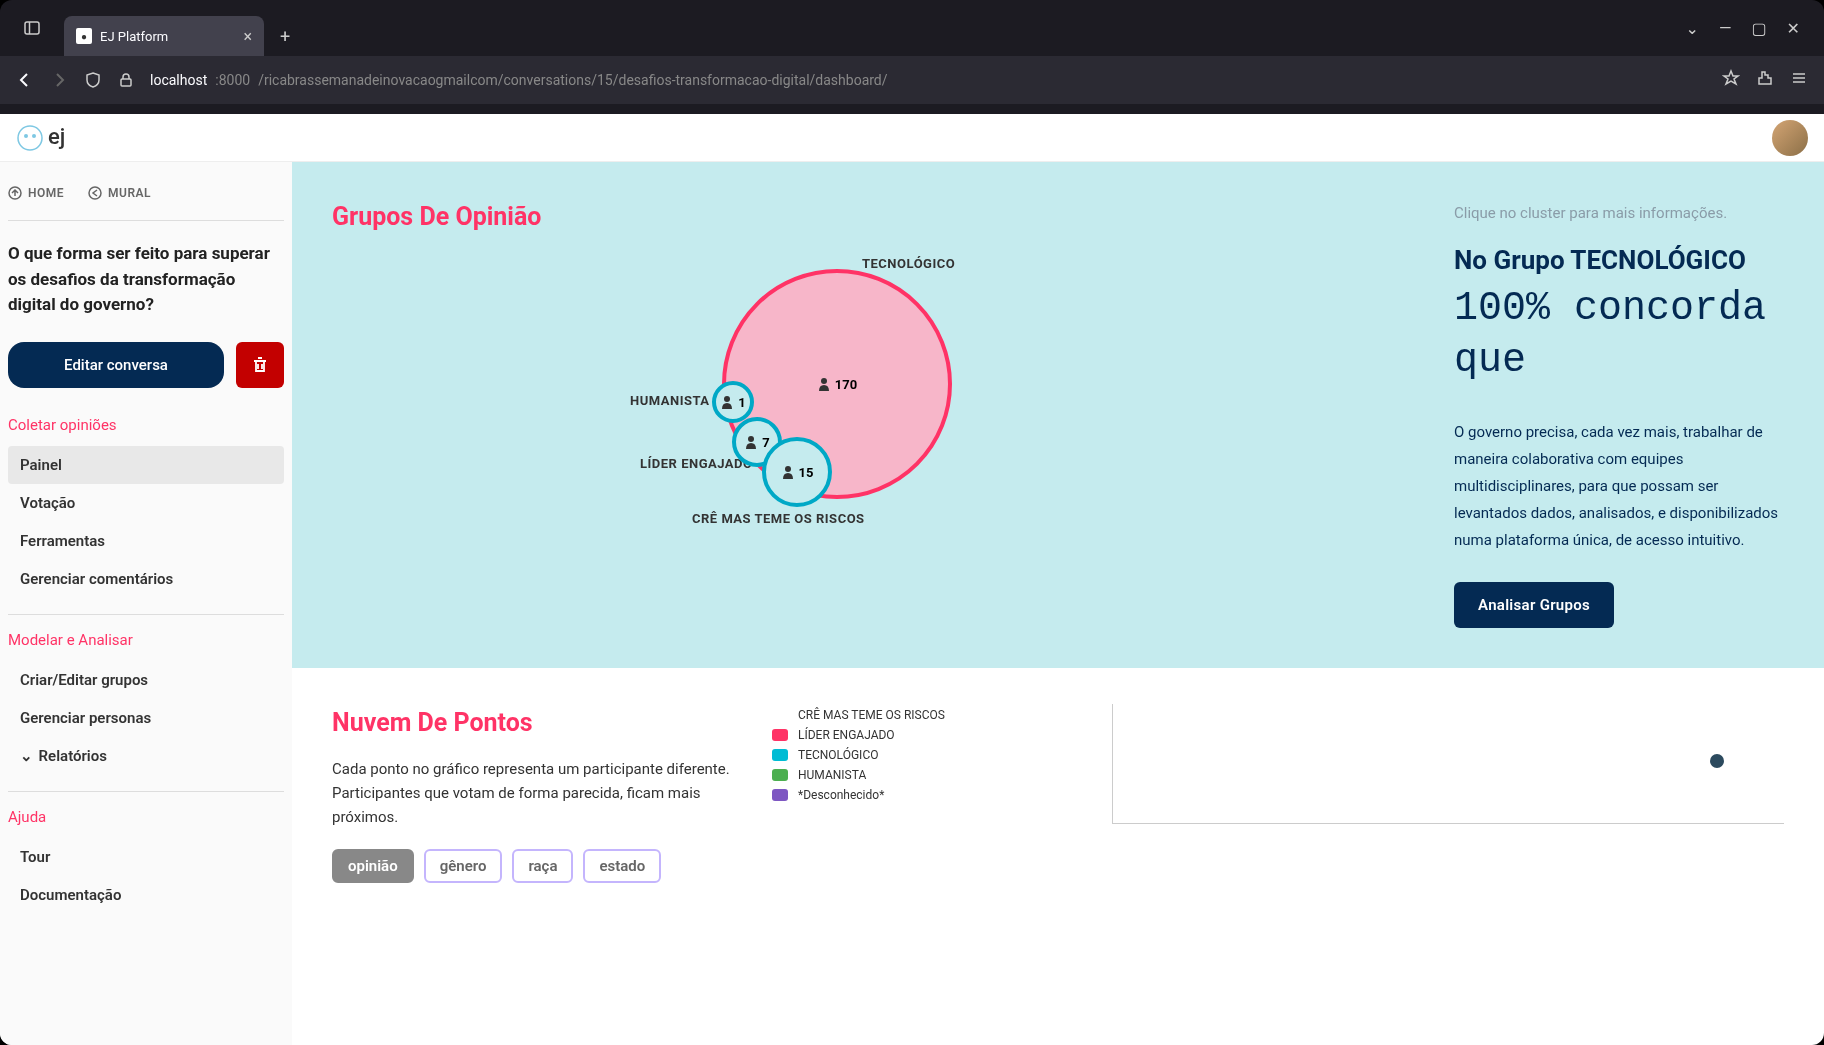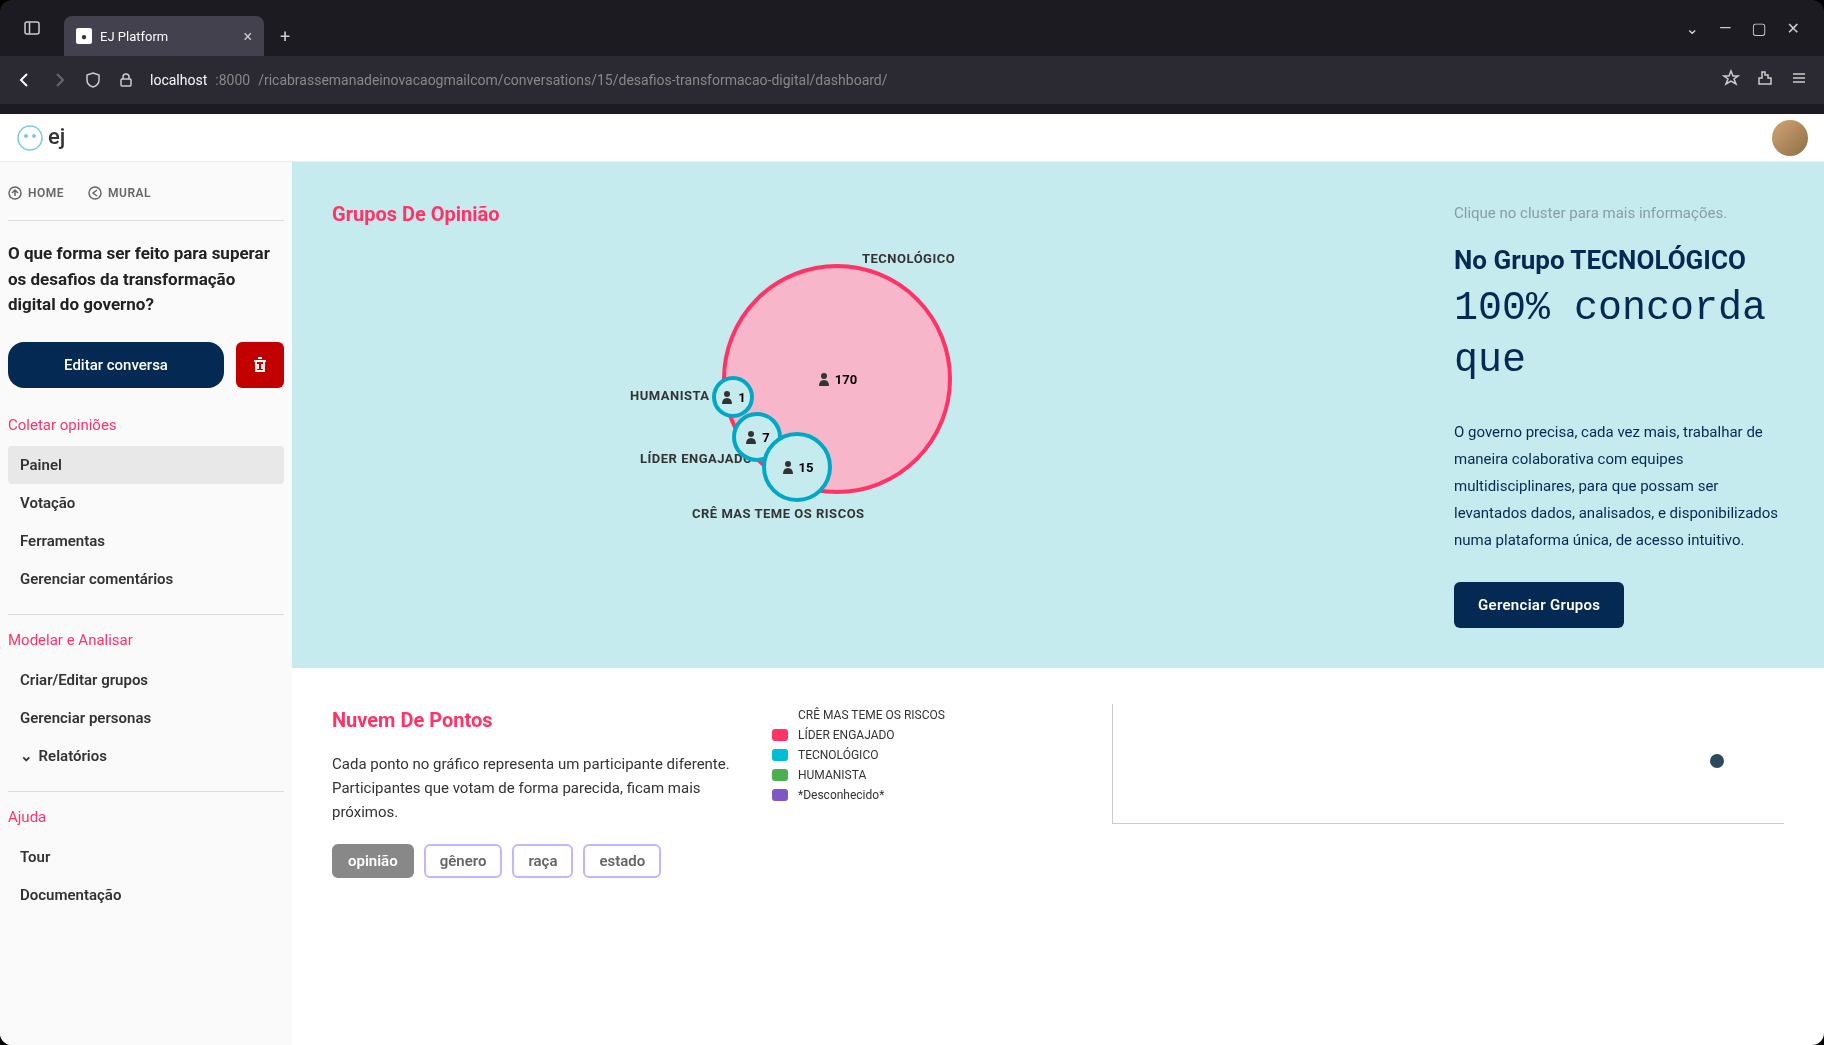--- a/index.html
+++ b/index.html
@@ -46,21 +46,21 @@
     .section-header { color: #ff3366; font-size: 15px; font-weight: 400; margin-bottom: 12px; margin-top: 8px; }
     .nav-item { padding: 10px 12px; font-size: 15px; color: #333; cursor: pointer; border-radius: 4px; font-weight: 600; }
     .nav-item.active { background: #e8e8e8; }
     .nav-item.expandable::before { content: '⌄'; display: inline-block; transform: rotate(0deg); margin-right: 6px; font-weight: bold; }
     .nav-item.expandable { display: flex; align-items: center; text-align: right; }
     .sidebar hr.section-divider { border: none; border-top: 1px solid #ddd; margin: 16px 0; }
     
     .main-content { flex: 1; overflow-y: auto; }
     .panel-opinion { background: #c5ebee; padding: 40px; display: flex; gap: 40px; }
     .opinion-left { flex: 1; }
-    .panel-title { color: #ff3366; font-size: 20px; font-weight: 700; margin-bottom: 20px; }
+    .panel-title { color: #ff3366; font-size: 25px; font-weight: 700; margin-bottom: 20px; }
     .cluster-viz { position: relative; height: 340px; margin-left: 260px; }
     .cluster-label { position: absolute; font-size: 13px; font-weight: 700; color: #333; letter-spacing: 0.5px; }
     .cluster-circle { position: absolute; border-radius: 50%; display: flex; align-items: center; justify-content: center; gap: 4px; font-size: 13px; font-weight: 700; }
     .cluster-circle.large { width: 230px; height: 230px; background: #f7b6c9; border: 4px solid #ff3366; top: 18px; left: 130px; }
     .cluster-circle.small1 { width: 42px; height: 42px; background: #c5ebee; border: 4px solid #00a8c6; top: 130px; left: 120px; }
     .cluster-circle.small2 { width: 50px; height: 50px; background: #c5ebee; border: 4px solid #00a8c6; top: 166px; left: 140px; }
     .cluster-circle.small3 { width: 70px; height: 70px; background: #c5ebee; border: 4px solid #00a8c6; top: 186px; left: 170px; }
     .person-icon { width: 14px; height: 14px; }
     
     .opinion-right { width: 330px; }
@@ -258,21 +258,21 @@
               <span>15</span>
             </div>
             <div class="cluster-label" style="top:260px; left:100px;">CRÊ MAS TEME OS RISCOS</div>
           </div>
         </div>
         <div class="opinion-right">
           <div class="hint-text">Clique no cluster para mais informações.</div>
           <div class="group-title">No Grupo TECNOLÓGICO</div>
           <div class="group-stat">100% concorda que</div>
           <div class="group-desc">O governo precisa, cada vez mais, trabalhar de maneira colaborativa com equipes multidisciplinares, para que possam ser levantados dados, analisados, e disponibilizados numa plataforma única, de acesso intuitivo.</div>
-          <button class="btn-manage">Gerenciar Grupos</button>
+          <button class="btn-manage">Analisar Grupos</button>
         </div>
       </div>
 
       <div class="panel-scatter">
         <div class="scatter-left">
           <div class="panel-title">Nuvem De Pontos</div>
           <div class="scatter-desc">Cada ponto no gráfico representa um participante diferente. Participantes que votam de forma parecida, ficam mais próximos.</div>
           <div class="filter-chips">
             <div class="chip active">opinião</div>
             <div class="chip">gênero</div>

